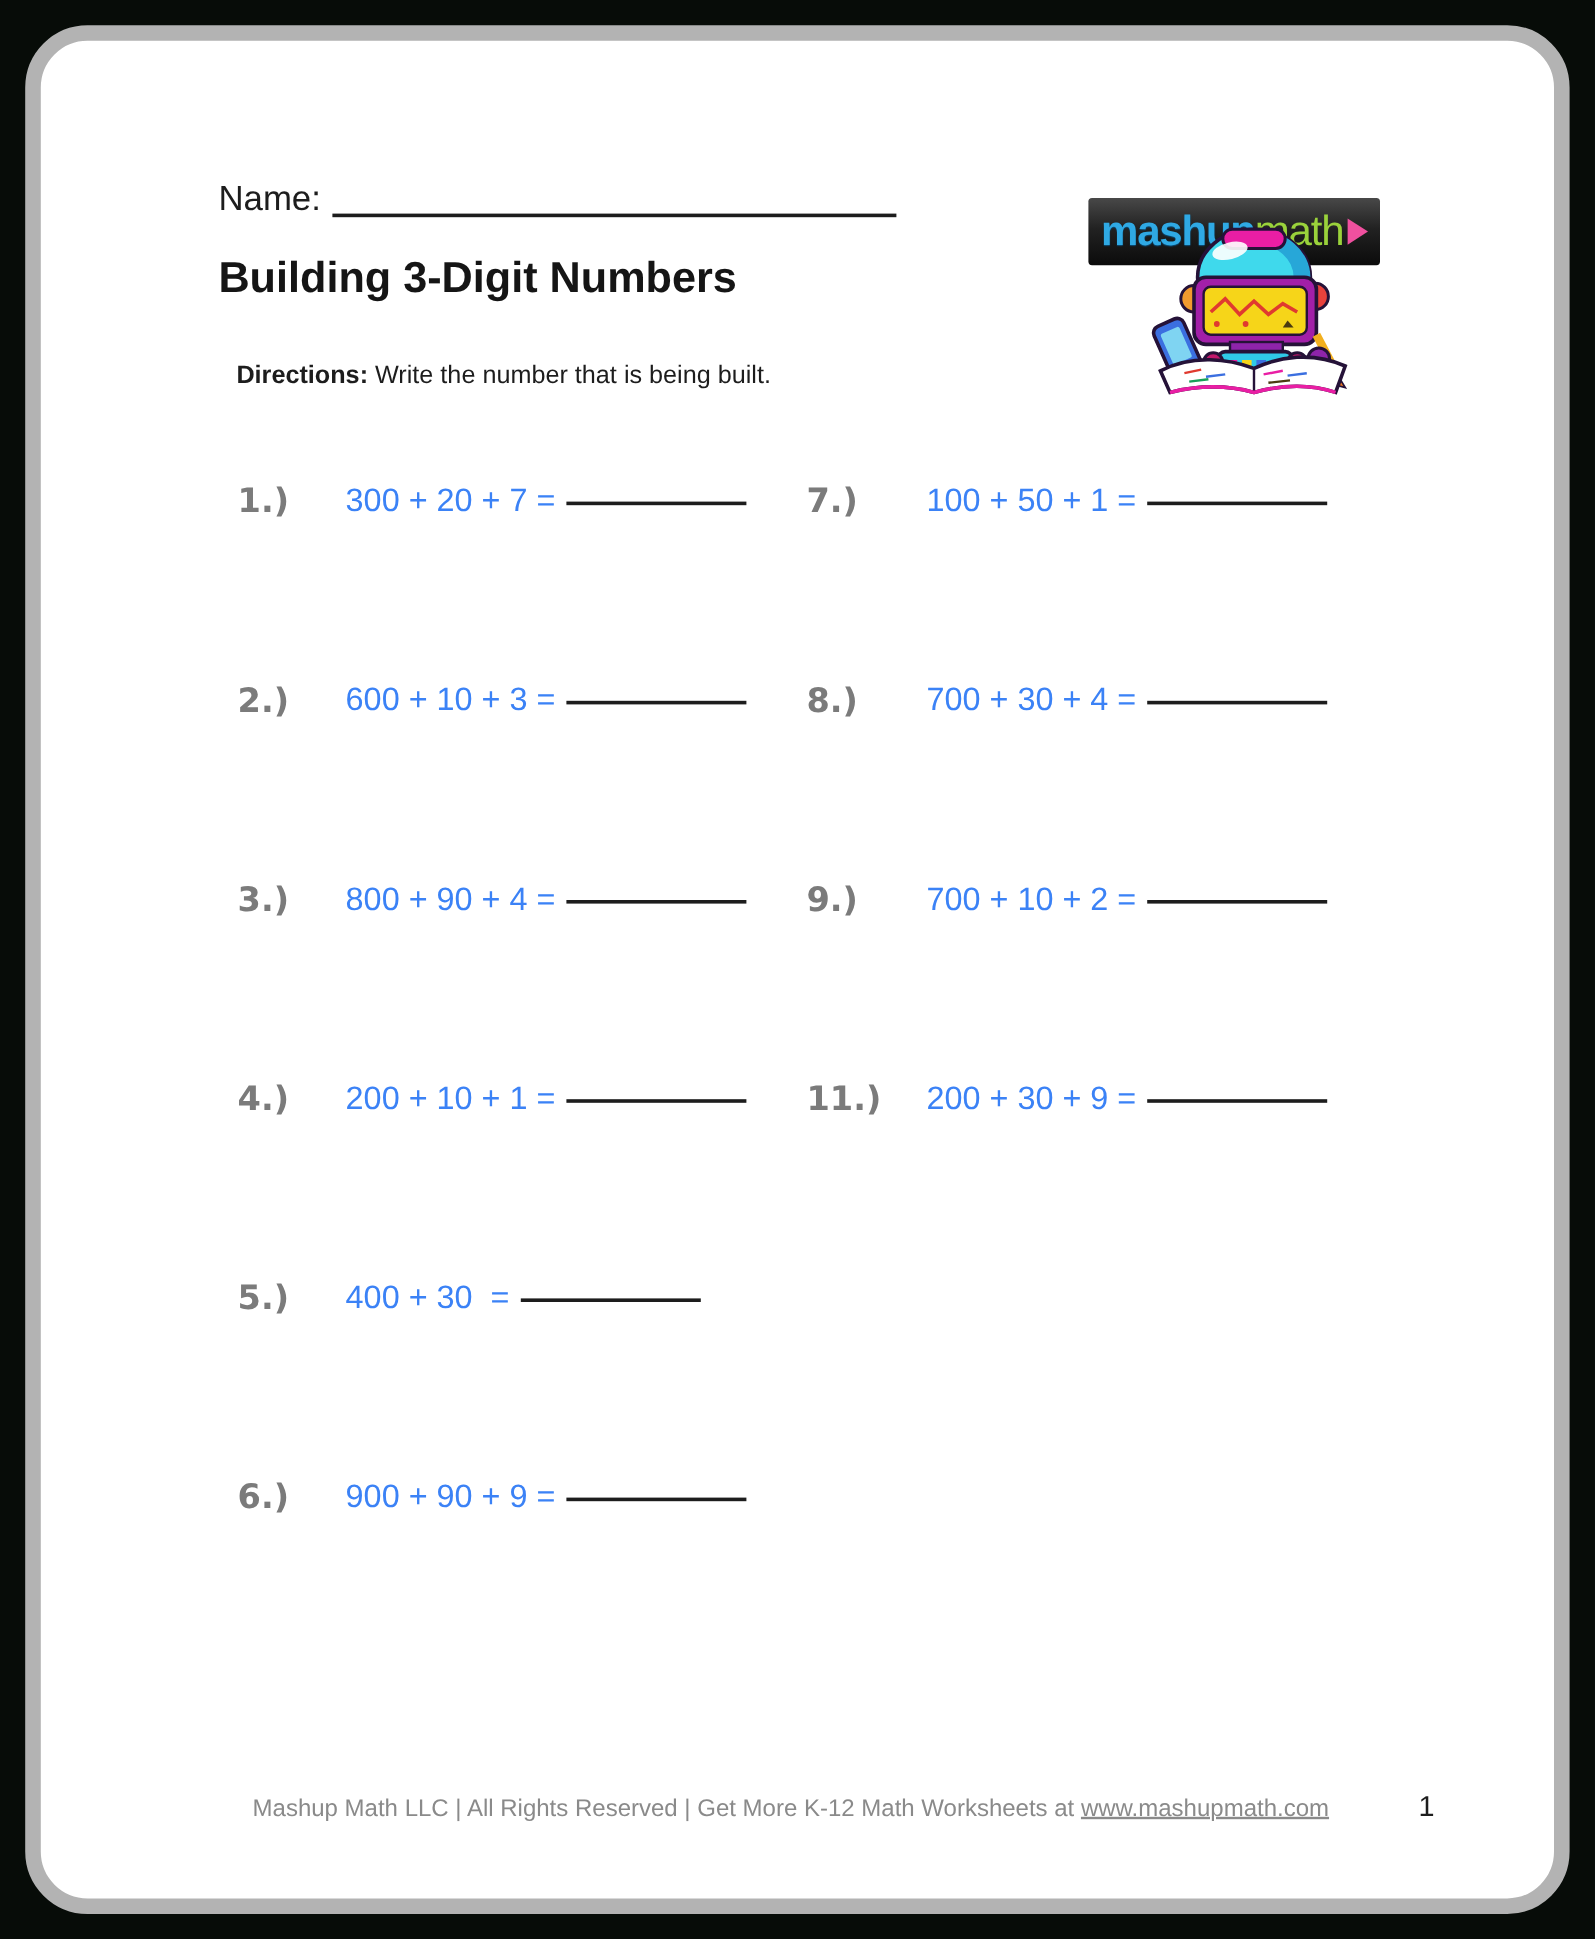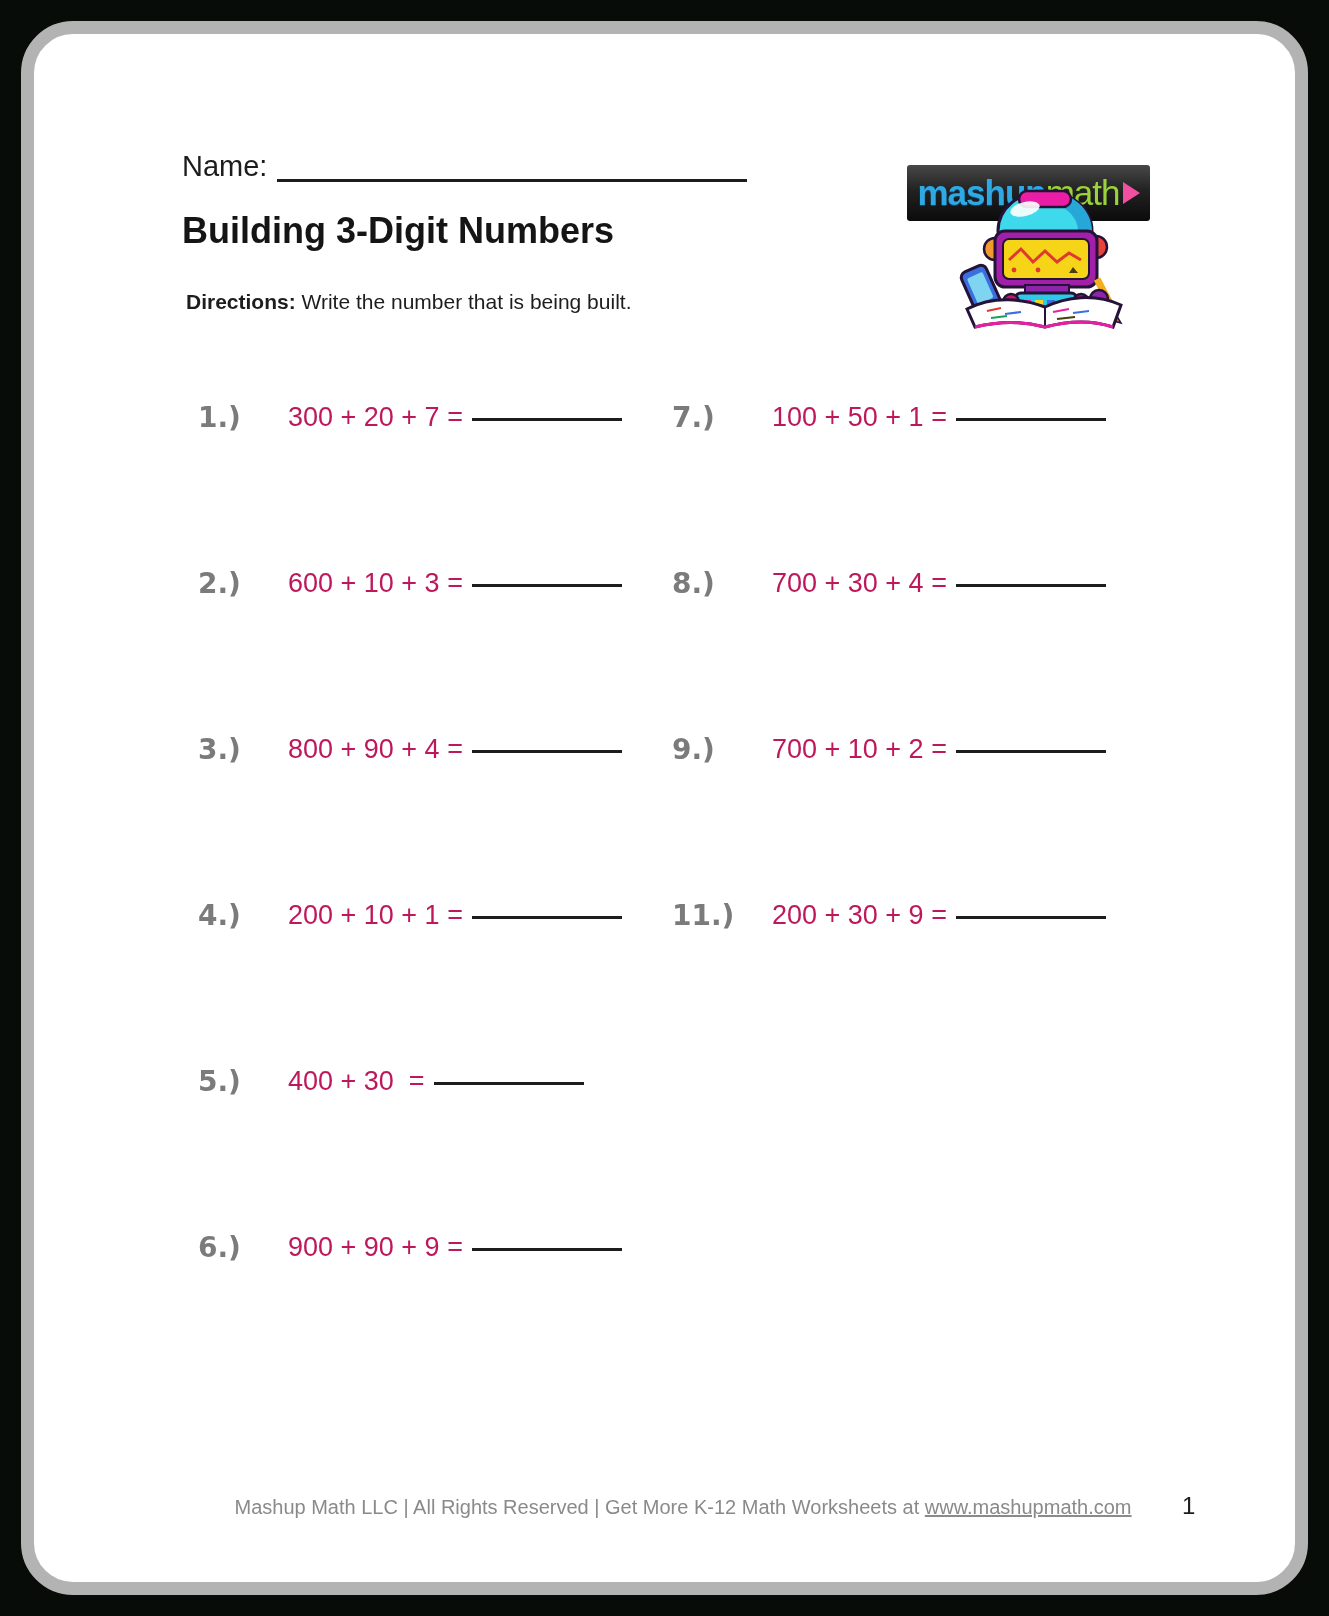--- a/index.html
+++ b/index.html
@@ -15,36 +15,36 @@
         background:linear-gradient(180deg,#484848 0%,#222 45%,#0b0b0b 100%);
         border-radius:3px;display:flex;align-items:center;justify-content:center;margin-top:38px;}
   .logo-mashup{font-size:35px;font-weight:bold;color:#2fa9e4;letter-spacing:-1px;
                text-shadow:0 1px 1px #0a4d78;}
   .logo-math{font-size:35px;font-weight:400;color:#9ad23b;letter-spacing:-1px;}
   .play{width:0;height:0;border-left:17px solid #f0509f;border-top:11px solid transparent;
         border-bottom:11px solid transparent;margin-left:3px;}
   .robot{position:absolute;left:905px;top:147px;width:200px;height:150px;}
   .title{position:absolute;left:148px;top:176px;margin:0;font-size:36px;font-weight:bold;
          color:#151515;letter-spacing:0;}
-  .directions{position:absolute;left:148px;top:252px;margin:4px;font-size:21px;color:#1d1d1d;}
+  .directions{position:absolute;left:148px;top:252px;margin:15px;font-size:21px;color:#1d1d1d;}
   .directions b{font-weight:bold;}
   
   .problems{position:absolute;left:164px;top:300px;display:grid;
             grid-template-rows:repeat(6,166px);grid-template-columns:474px 480px;
             grid-auto-flow:column;}
   .problem{display:flex;align-items:center;}
   .pnum{min-width:90px;font-family:"DejaVu Sans",sans-serif;font-weight:bold;
         font-size:28px;color:#7b7b7b;}
   .col-right .pnum{min-width:100px;}
-  .expr{font-size:27px;color:#be185d;white-space:pre;}
+  .expr{font-size:27px;color:#3b82f6;white-space:pre;}
   .blank{display:inline-block;width:150px;height:4px;border-bottom:3px solid #1d1d1d;
          vertical-align:-6px;margin-left:9px;}
   
   .footer{position:absolute;left:0;top:1462px;width:1250px;text-align:center;
-          font-size:20px;color:#8a8a8a;padding-left:24px;}
+          font-size:20px;color:#8a8a8a;}
   .footer a{color:#8a8a8a;text-decoration:underline;}
   .page-num{position:absolute;left:1148px;top:1458px;font-size:24px;color:#1d1d1d;}
 </style>
 </head>
 <body>
 
 <div id="stage">
   <div class="sheet">
 
     <div class="name-row">

